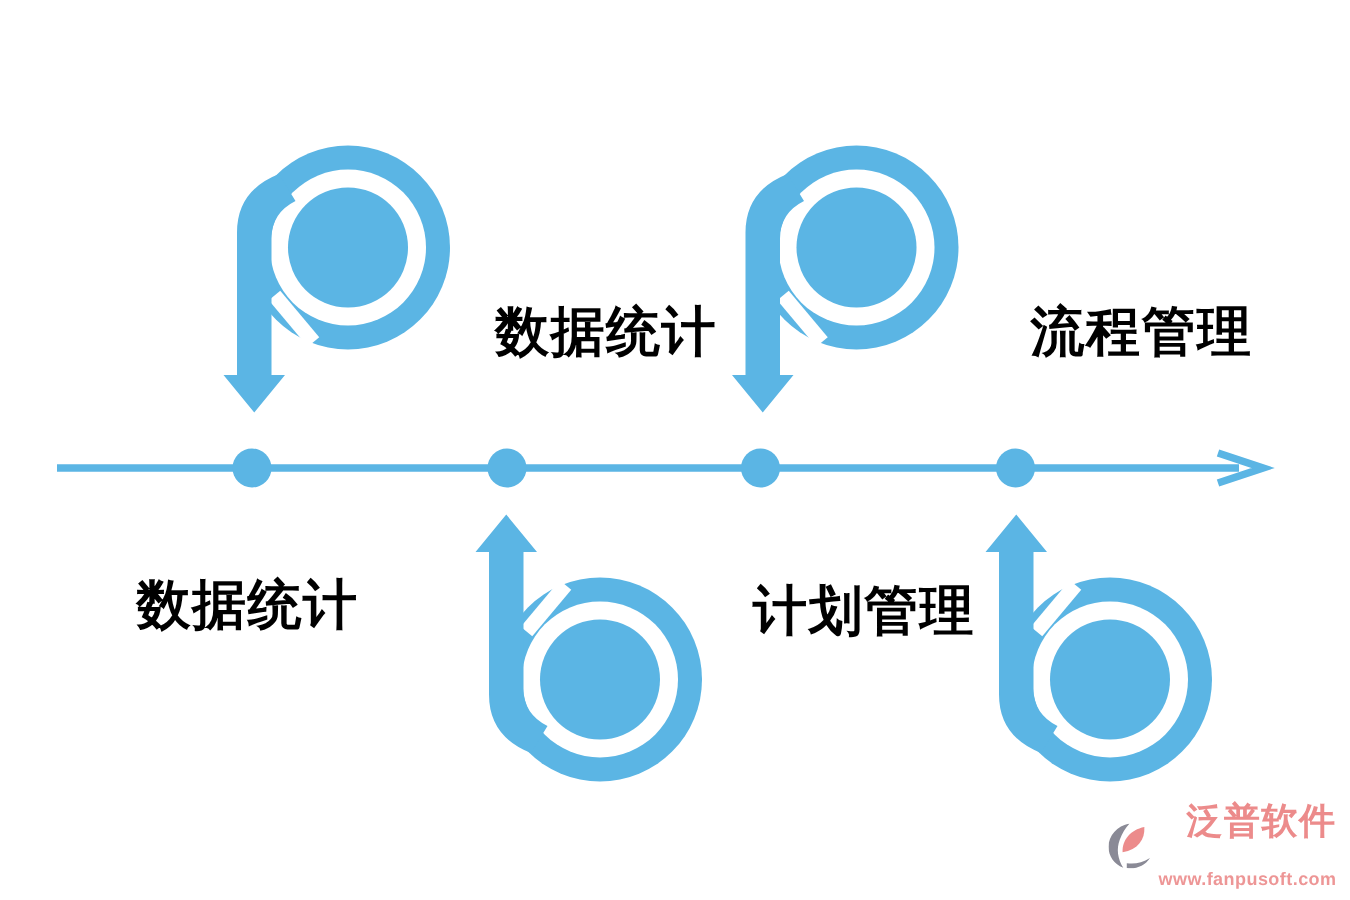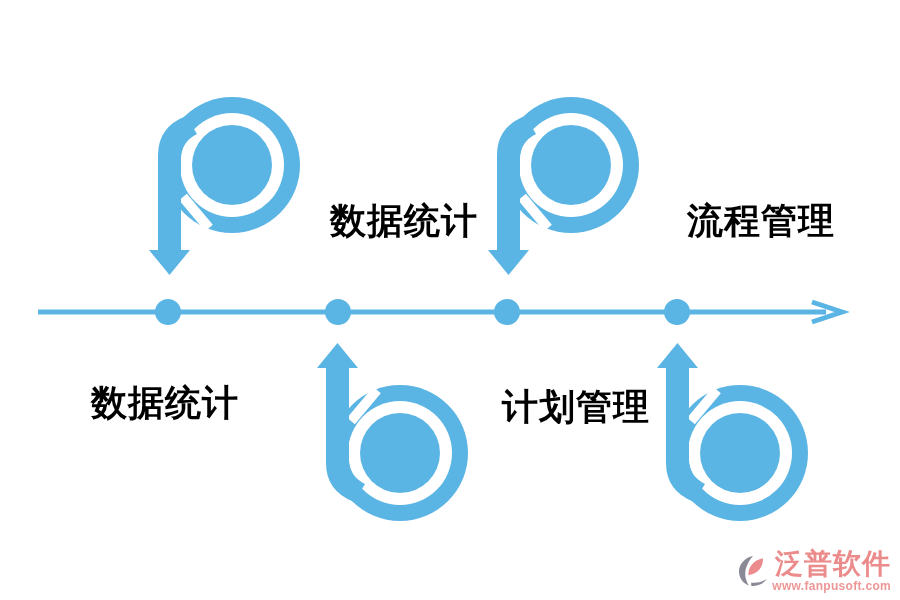--- a/index.html
+++ b/index.html
@@ -41,25 +41,25 @@
   #p1{left:150px;top:97px;}
   #p2{left:489px;top:97px;}
   #b1{left:318px;top:335px;}
   #b2{left:658px;top:335px;}
   .watermark{
     position:absolute;right:9px;bottom:8px;
     display:flex;align-items:center;gap:3px;
   }
   .wm-col{display:flex;flex-direction:column;align-items:flex-end;}
   .wm-brand{
-    font-size:28px;font-weight:700;line-height:1;
+    font-size:24px;font-weight:700;line-height:1;
     color:var(--brand);letter-spacing:1px;white-space:nowrap;
   }
   .wm-url{
-    font-size:12px;font-weight:700;margin-top:2px;line-height:1;
+    font-size:12px;font-weight:700;margin-top:20px;line-height:1;
     color:var(--brand);opacity:.9;letter-spacing:.3px;white-space:nowrap;
   }
   .defs-holder{position:absolute;width:0;height:0;overflow:hidden;}
 </style>
 </head>
 <body>
 
 <div class="stage">
 
   <svg class="defs-holder" aria-hidden="true">

